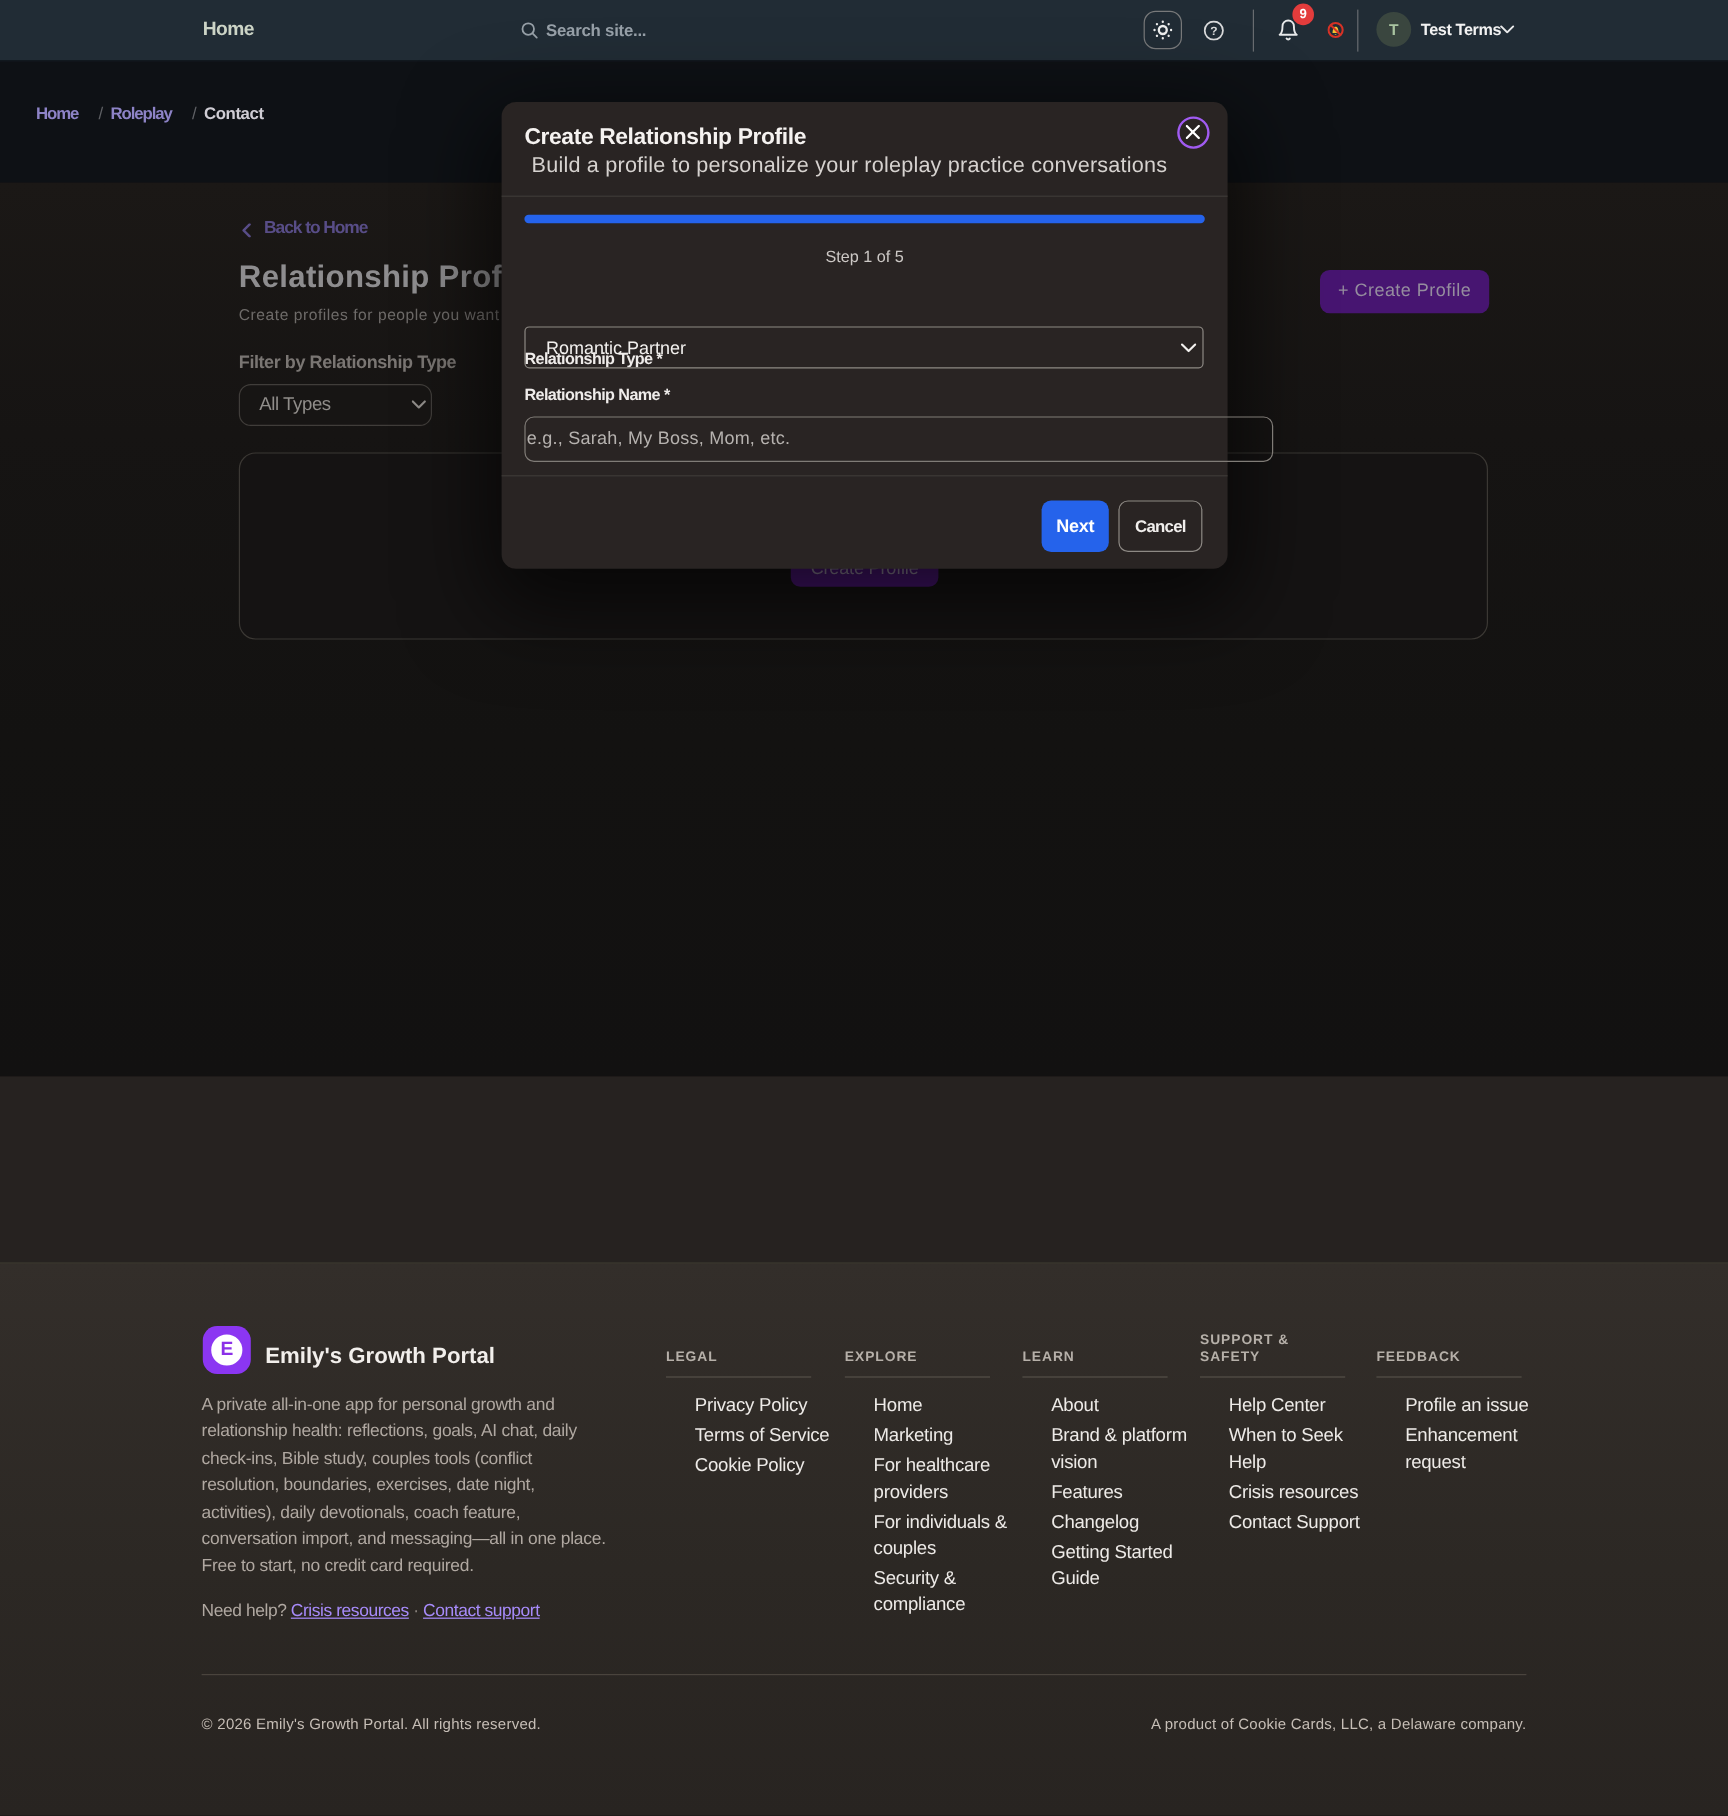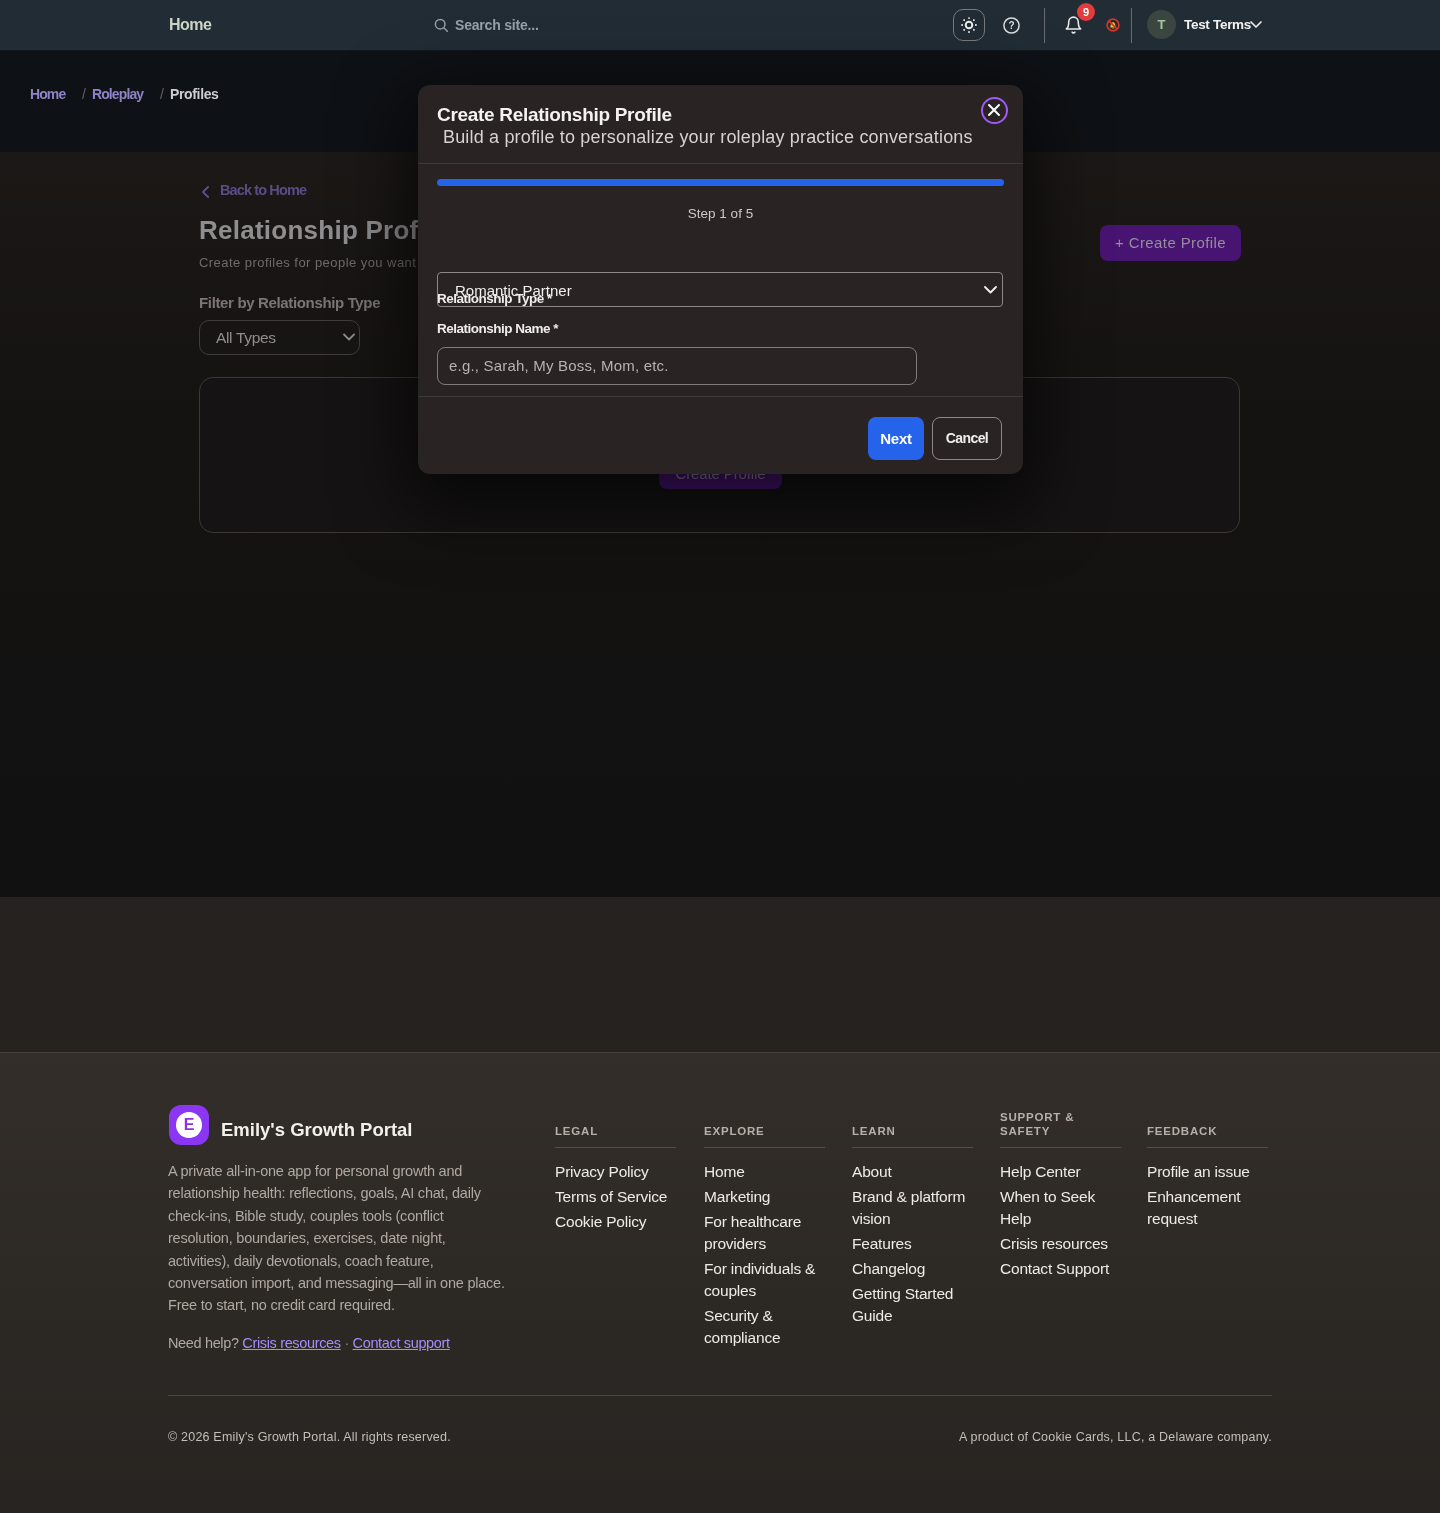--- a/index.html
+++ b/index.html
@@ -39,35 +39,35 @@
   .band2 { left:0; top:897px; width:1440px; height:155px; background:#262220; }
   .footer { left:0; top:1052px; width:1440px; height:461px; background:linear-gradient(180deg,#332e2a 0%, #2c2824 55%, #282421 100%); border-top:1px solid #474138; }
   .logo { left:169px; top:1105px; width:40px; height:40px; border-radius:12px; background:#8b36f2; }
   .logo-circle { left:7px; top:7px; width:26px; height:26px; border-radius:50%; background:#fff; color:#8b30e8; font-size:16px; font-weight:700; text-align:center; line-height:26px; }
   .brand { left:221px; top:1120px; font-size:18.5px; font-weight:700; color:#f2efec; line-height:20px; }
   .f-desc { left:168px; top:1160px; font-size:14.5px; letter-spacing:-0.22px; color:#b0a8a1; line-height:22.4px; white-space:pre; }
   .f-help { left:168px; top:1335px; font-size:14.5px; letter-spacing:-0.35px; color:#b0a8a1; line-height:16px; }
   .f-link { color:#a78bfa; text-decoration:underline; }
   .fcol-h { height:48px; top:1100px; display:flex; align-items:flex-end; padding-bottom:9px; font-size:11.5px; font-weight:700; letter-spacing:0.8px; color:#b6b0a9; line-height:13.5px; border-bottom:1px solid #55504a; width:121px; }
   .fcol-list { top:1161px; width:142px; font-size:15.5px; letter-spacing:-0.2px; color:#edeae7; line-height:22px; }
-  .fcol-list div { margin-bottom:3px; }
+  .fcol-list div { margin-bottom:3px;margin-left:24px; }
   .f-bottom-line { left:168px; top:1395px; width:1104px; height:1px; background:#4a443d; }
   .f-copy { left:168px; top:1431px; font-size:12.5px; letter-spacing:0.2px; color:#c6beb6; line-height:13px; }
   .f-prod { top:1431px; right:168px; font-size:12.5px; letter-spacing:0.2px; color:#c6beb6; line-height:13px; }
 
   
   .modal { left:418px; top:85px; width:605px; height:389px; background:#292423; border-radius:12px; box-shadow:0 24px 70px 10px rgba(0,0,0,.65); }
   .m-title { left:19px; top:103px; font-size:19px; font-weight:700; letter-spacing:-0.3px; color:#f5f2f0; line-height:21px; }
   .m-sub { left:25px; top:131px; font-size:18px; letter-spacing:0.17px; color:#d6d2cf; line-height:15px; }
   .m-div1 { left:0; top:163px; width:605px; height:1px; background:#3e3a37; }
   .m-prog { left:19px; top:179px; width:567px; height:7px; border-radius:4px; background:#2563eb; }
   .m-step { left:0; top:213px; width:605px; text-align:center; font-size:13.5px; color:#ccc8c5; line-height:15px; }
   .m-label { font-size:13.5px; font-weight:700; letter-spacing:-0.5px; color:#efecea; line-height:14px; }
   .m-select { left:19px; top:187px; width:566px; height:35px; border:1px solid #8d8984; border-radius:4px; color:#f2f0ee; font-size:15px; line-height:35px; padding-left:17px; }
-  .m-input { left:19px; top:262px; width:480px; height:38px; border:1px solid #807c77; border-radius:8px; color:#b6b2af; font-size:15px; letter-spacing:0.2px; line-height:36px; padding-left:11px; }
+  .m-input { left:19px; top:262px; width:624px; height:38px; border:1px solid #807c77; border-radius:8px; color:#b6b2af; font-size:15px; letter-spacing:0.2px; line-height:36px; padding-left:1px; }
   .m-div2 { left:0; top:311px; width:605px; height:1px; background:#3e3a37; }
   .m-next { left:450px; top:332px; width:56px; height:43px; background:#2563eb; border-radius:8px; color:#fff; font-size:15px; font-weight:700; letter-spacing:-0.2px; text-align:center; line-height:43px; }
   .m-cancel { left:514px; top:332px; width:70px; height:43px; border:1px solid #8d8984; border-radius:8px; color:#f0eeec; font-size:14px; font-weight:700; letter-spacing:-0.6px; text-align:center; line-height:41px; }
   .m-close { left:563px; top:12px; width:27px; height:27px; border:2.5px solid #a15bf2; border-radius:50%; }
 </style>
 </head>
 <body>
 <div class="page">
 
   <div class="a content"></div>
@@ -84,21 +84,21 @@
       <polyline points="1,1.5 6,6.5 11,1.5" fill="none" stroke="#8f8c89" stroke-width="1.8" stroke-linecap="round" stroke-linejoin="round"></polyline>
     </svg>
   <div class="a card"></div>
   <div class="a card-btn">Create Profile</div>
 
   <div class="a hero"></div>
   <div class="a bc bc-link" style="left:30px;">Home</div>
   <div class="a bc bc-sep" style="left:82px;">/</div>
   <div class="a bc bc-link" style="left:92px;">Roleplay</div>
   <div class="a bc bc-sep" style="left:160px;">/</div>
-  <div class="a bc bc-cur" style="left:170px;">Profiles</div>
+  <div class="a bc bc-cur" style="left:170px;">Contact</div>
 
   <div class="a nav"></div>
   <div class="a nav-home">Home</div>
   <svg class="a" style="left:434px; top:18px;" width="15" height="15" viewBox="0 0 15 15">
       <circle cx="6.2" cy="6.2" r="4.8" fill="none" stroke="#97a0a8" stroke-width="1.5"></circle>
       <line x1="9.8" y1="9.8" x2="13.3" y2="13.3" stroke="#97a0a8" stroke-width="1.5" stroke-linecap="round"></line>
     </svg>
   <div class="a search-txt">Search site...</div>
   <div class="a theme-btn"></div>
   <svg class="a" style="left:960px; top:16px;" width="18" height="18" viewBox="0 0 24 24" fill="none" stroke="#eceded" stroke-width="2.6" stroke-linecap="round">

